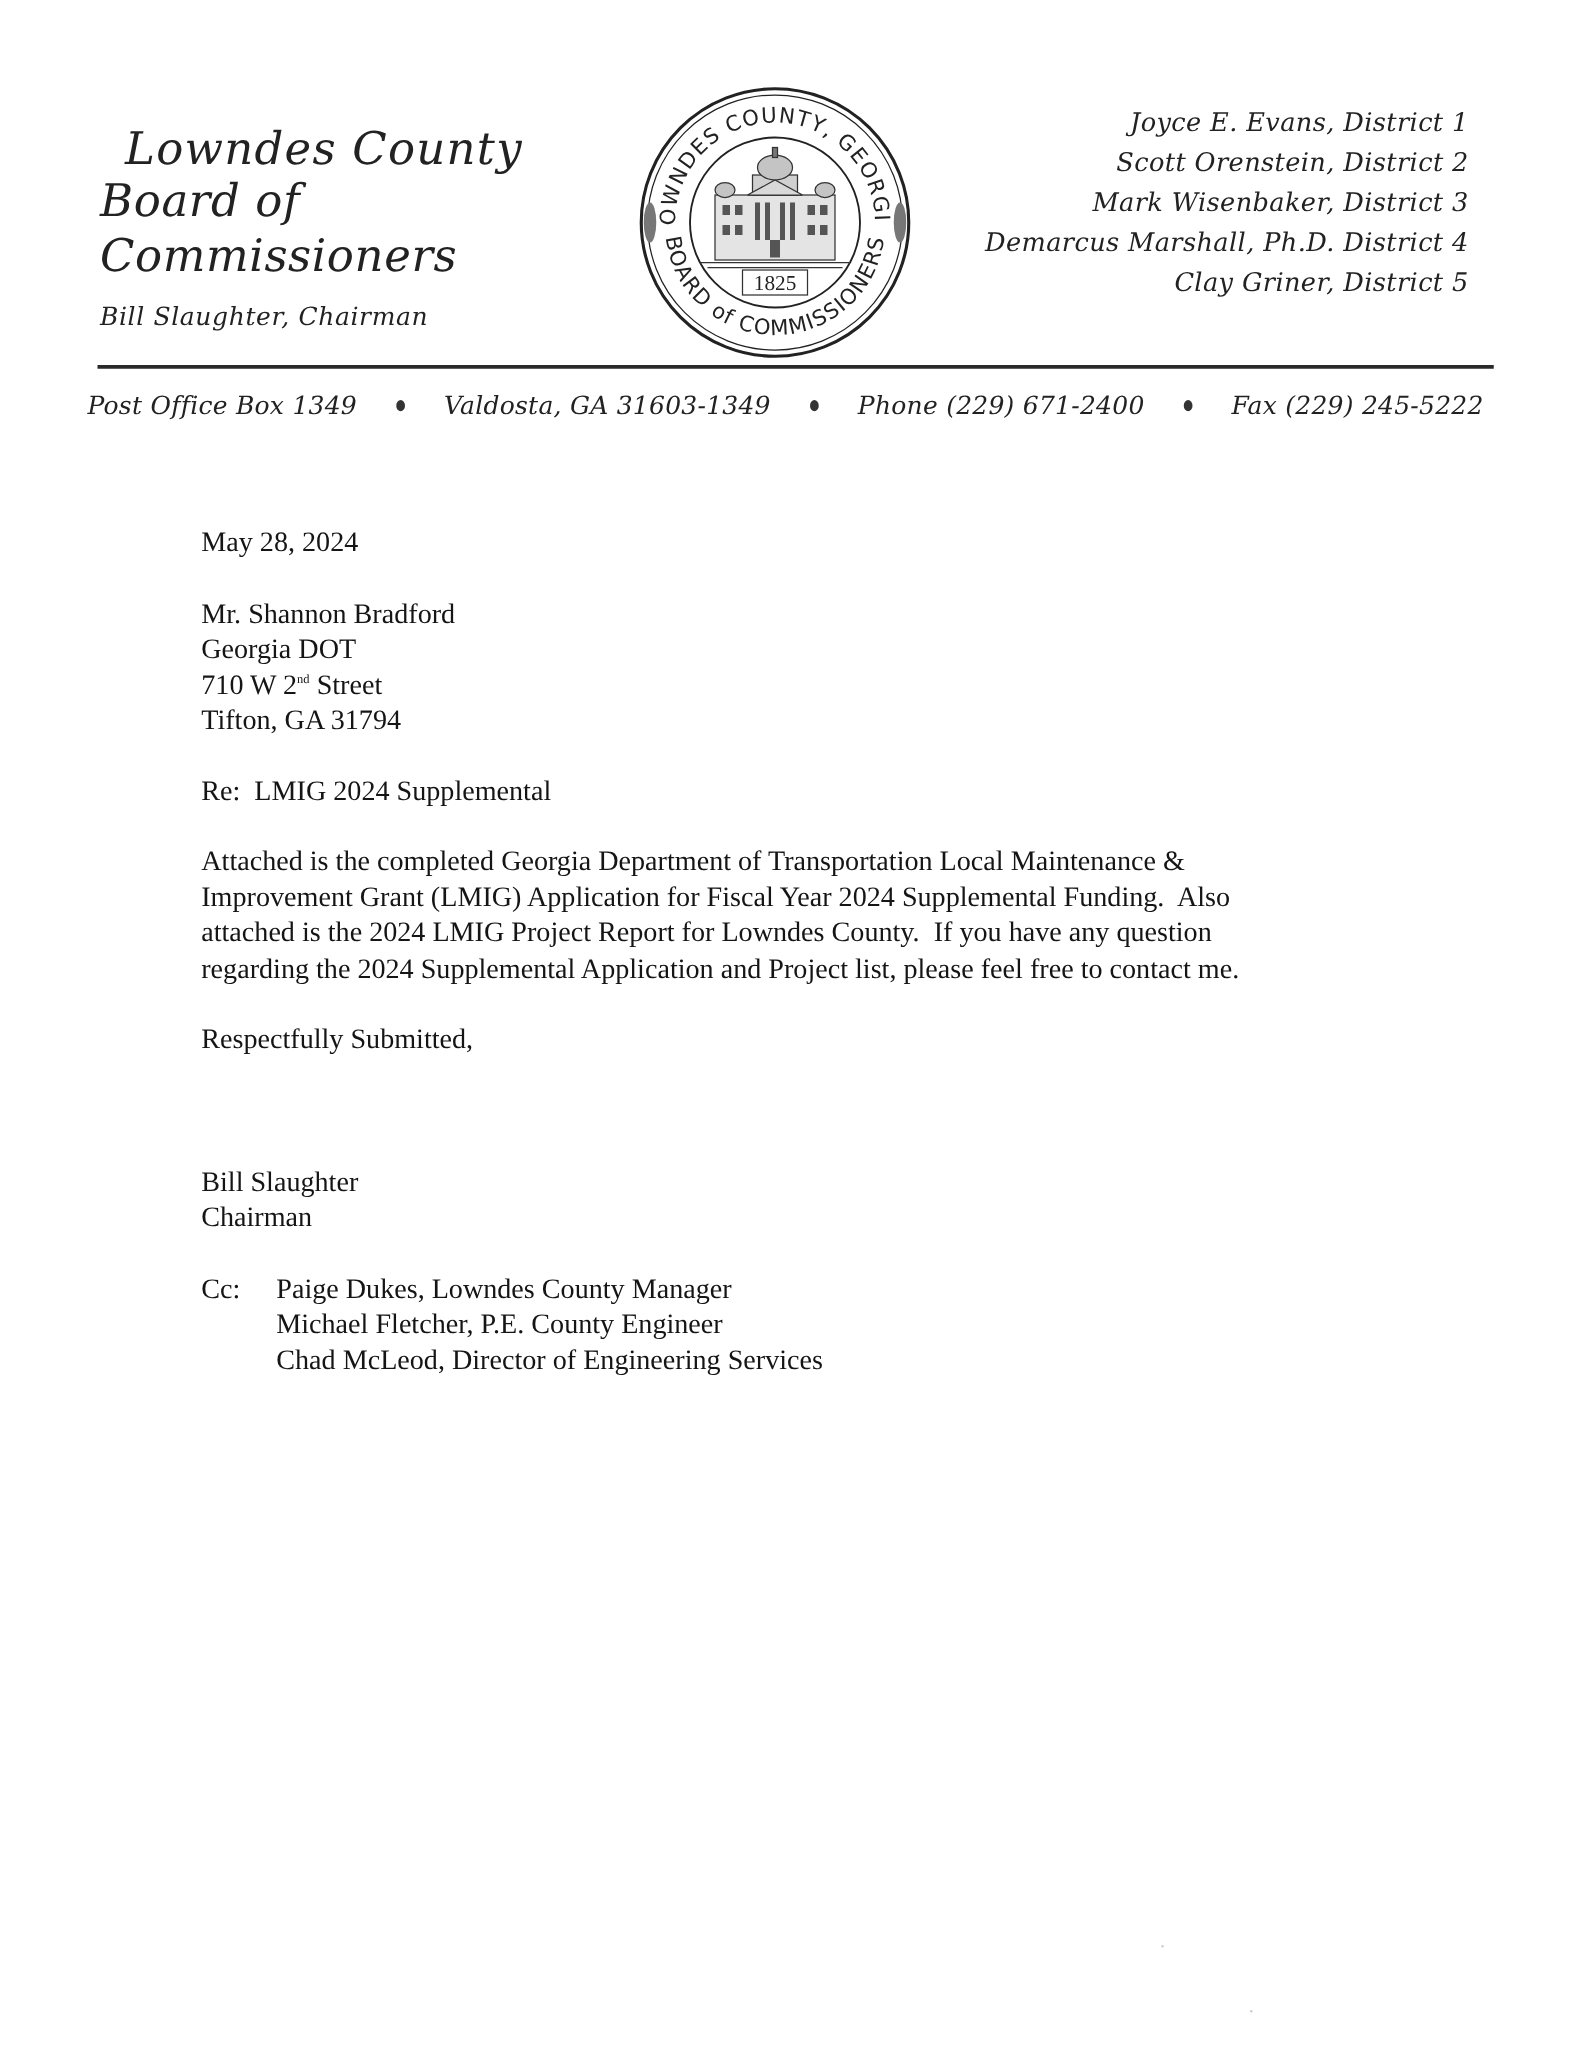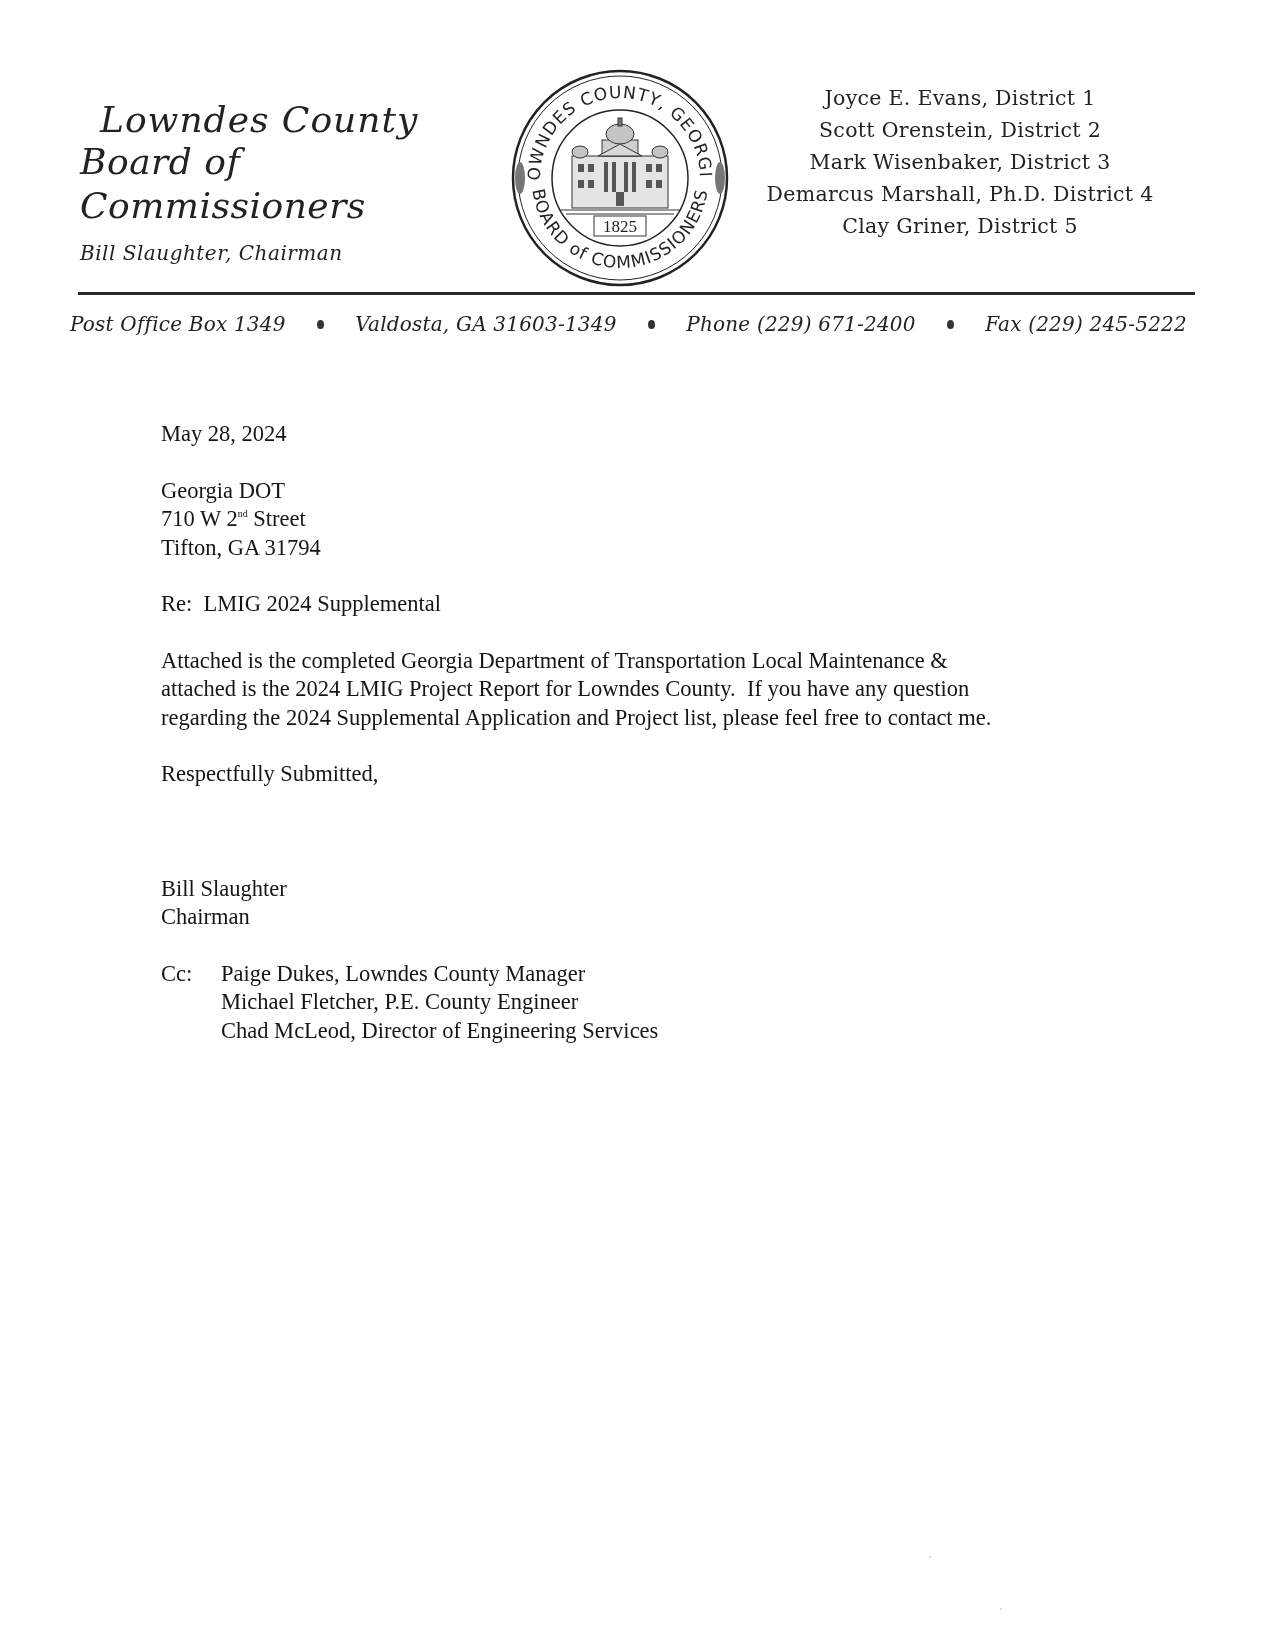--- a/index.html
+++ b/index.html
@@ -52,22 +52,23 @@
       width: 220px;
       height: 220px;
     }
     .seal svg { width: 220px; height: 220px; display: block; }
 
     .letterhead-right {
       position: absolute;
       left: 745px;
       top: 82px;
       width: 430px;
-      text-align: center;
+      text-align: right;
       font-family: "DejaVu Serif", "Liberation Serif", serif;
+      font-style: italic;
       color: #222;
       font-size: 20.5px;
       line-height: 32px;
       letter-spacing: 0.3px;
     }
     .letterhead-right .commissioner { white-space: nowrap; }
 
     .rule {
       position: absolute;
       left: 78px;
@@ -214,30 +215,32 @@
   <span class="bullet-dot"></span>
   <span>Phone (229) 671-2400</span>
   <span class="bullet-dot"></span>
   <span>Fax (229) 245-5222</span>
 </div>
 
 <div class="letter">
   <p class="date">May 28, 2024</p>
 
   <div class="recipient">
+    <div>Mr. Shannon Bradford</div>
     <div>Georgia DOT</div>
     <div><span>710 W 2</span><sup>nd</sup><span> Street</span></div>
     <div>Tifton, GA 31794</div>
   </div>
 
   <p class="subject" style="white-space:pre">Re:  LMIG 2024 Supplemental</p>
 
 
   <p class="body-para">
     <span style="white-space:pre">Attached is the completed Georgia Department of Transportation Local Maintenance &amp;</span>
+    <span style="white-space:pre">Improvement Grant (LMIG) Application for Fiscal Year 2024 Supplemental Funding.  Also</span>
     <span style="white-space:pre">attached is the 2024 LMIG Project Report for Lowndes County.  If you have any question</span>
     <span style="white-space:pre">regarding the 2024 Supplemental Application and Project list, please feel free to contact me.</span>
   </p>
 
   <p class="closing">Respectfully Submitted,</p>
 
   <div class="signature">
     <div>Bill Slaughter</div>
     <div>Chairman</div>
   </div>

